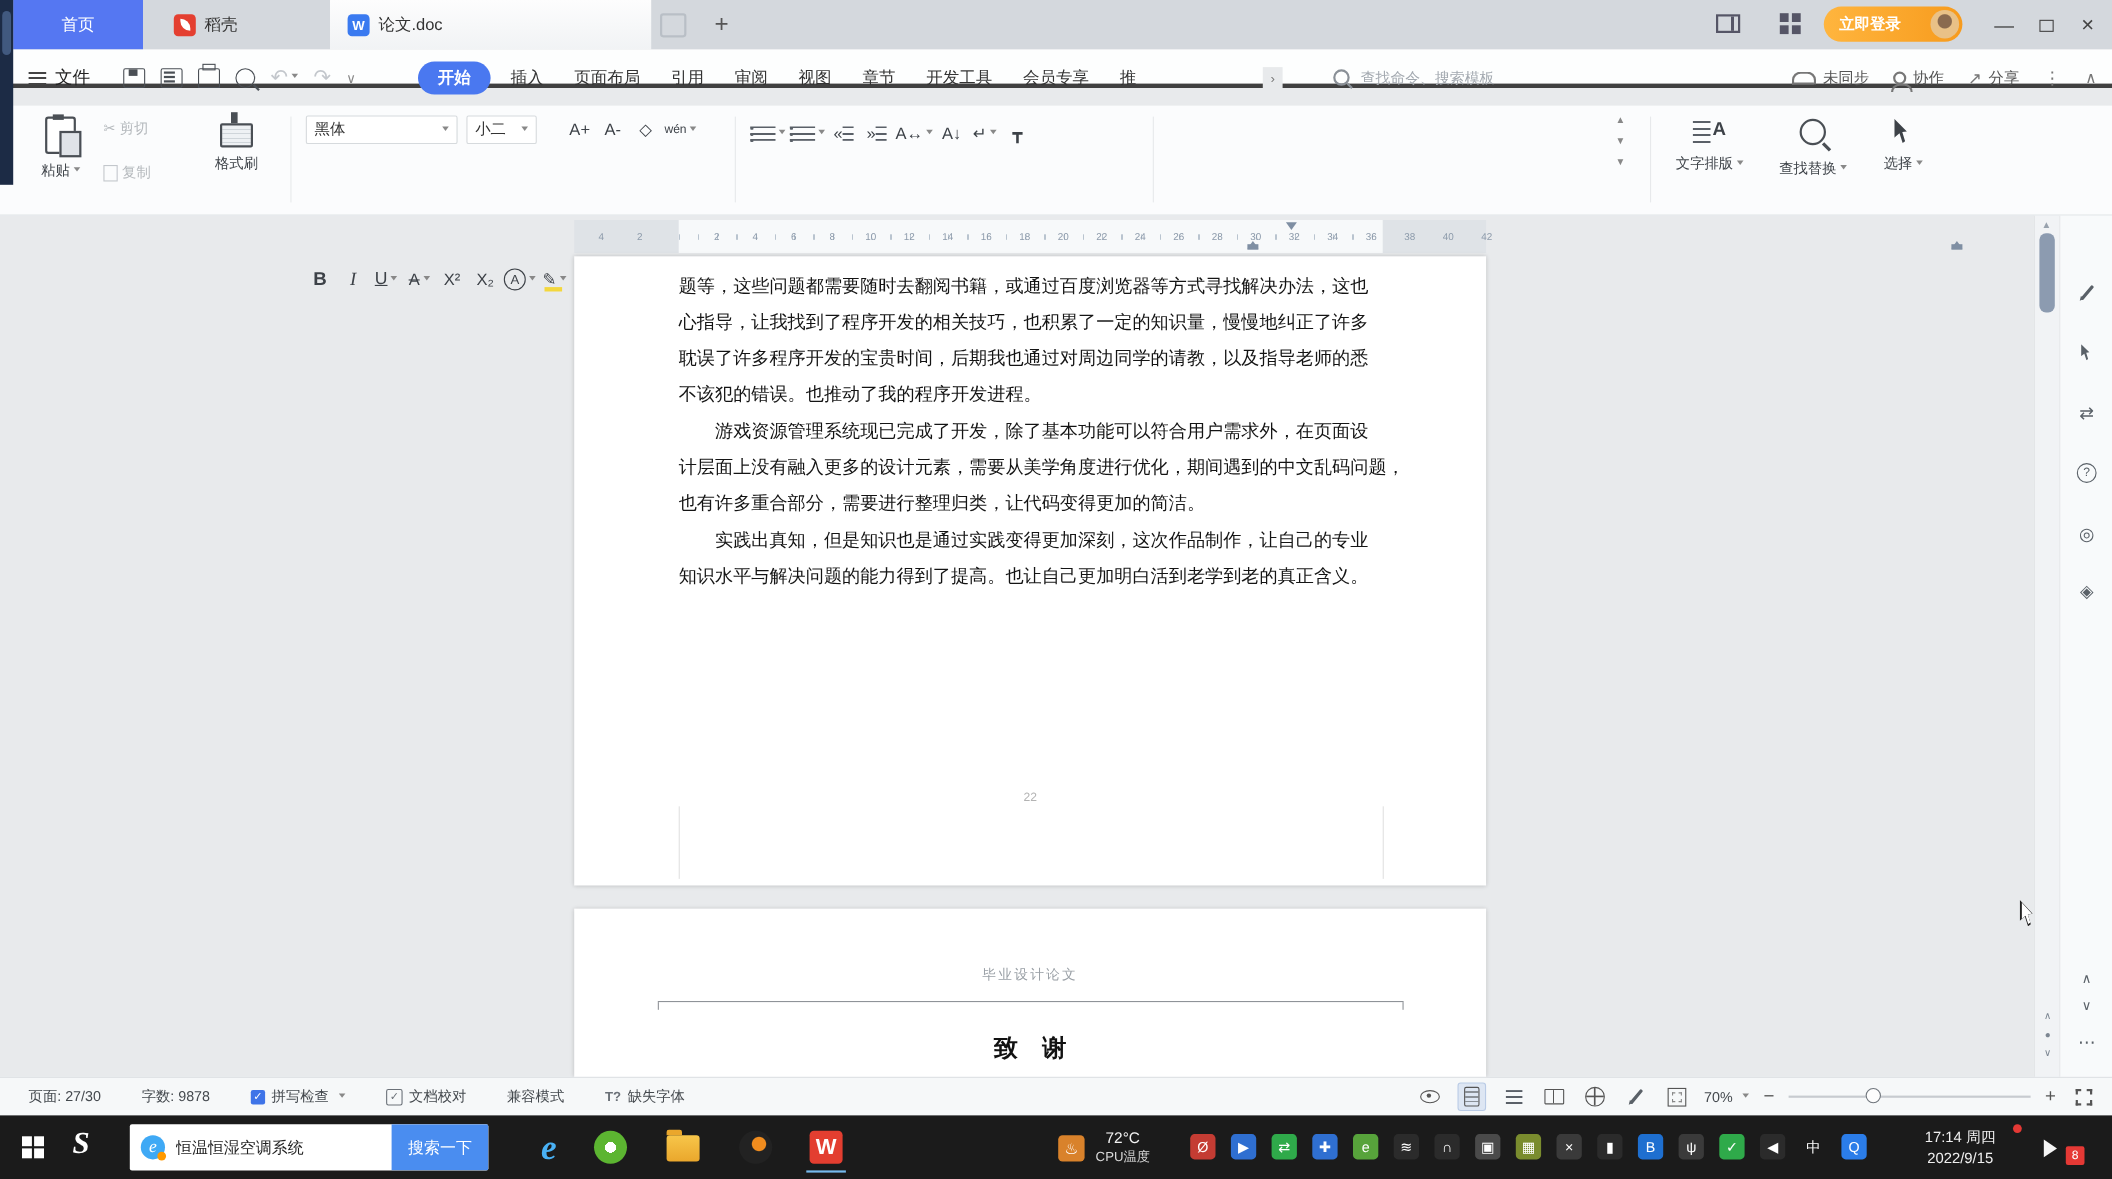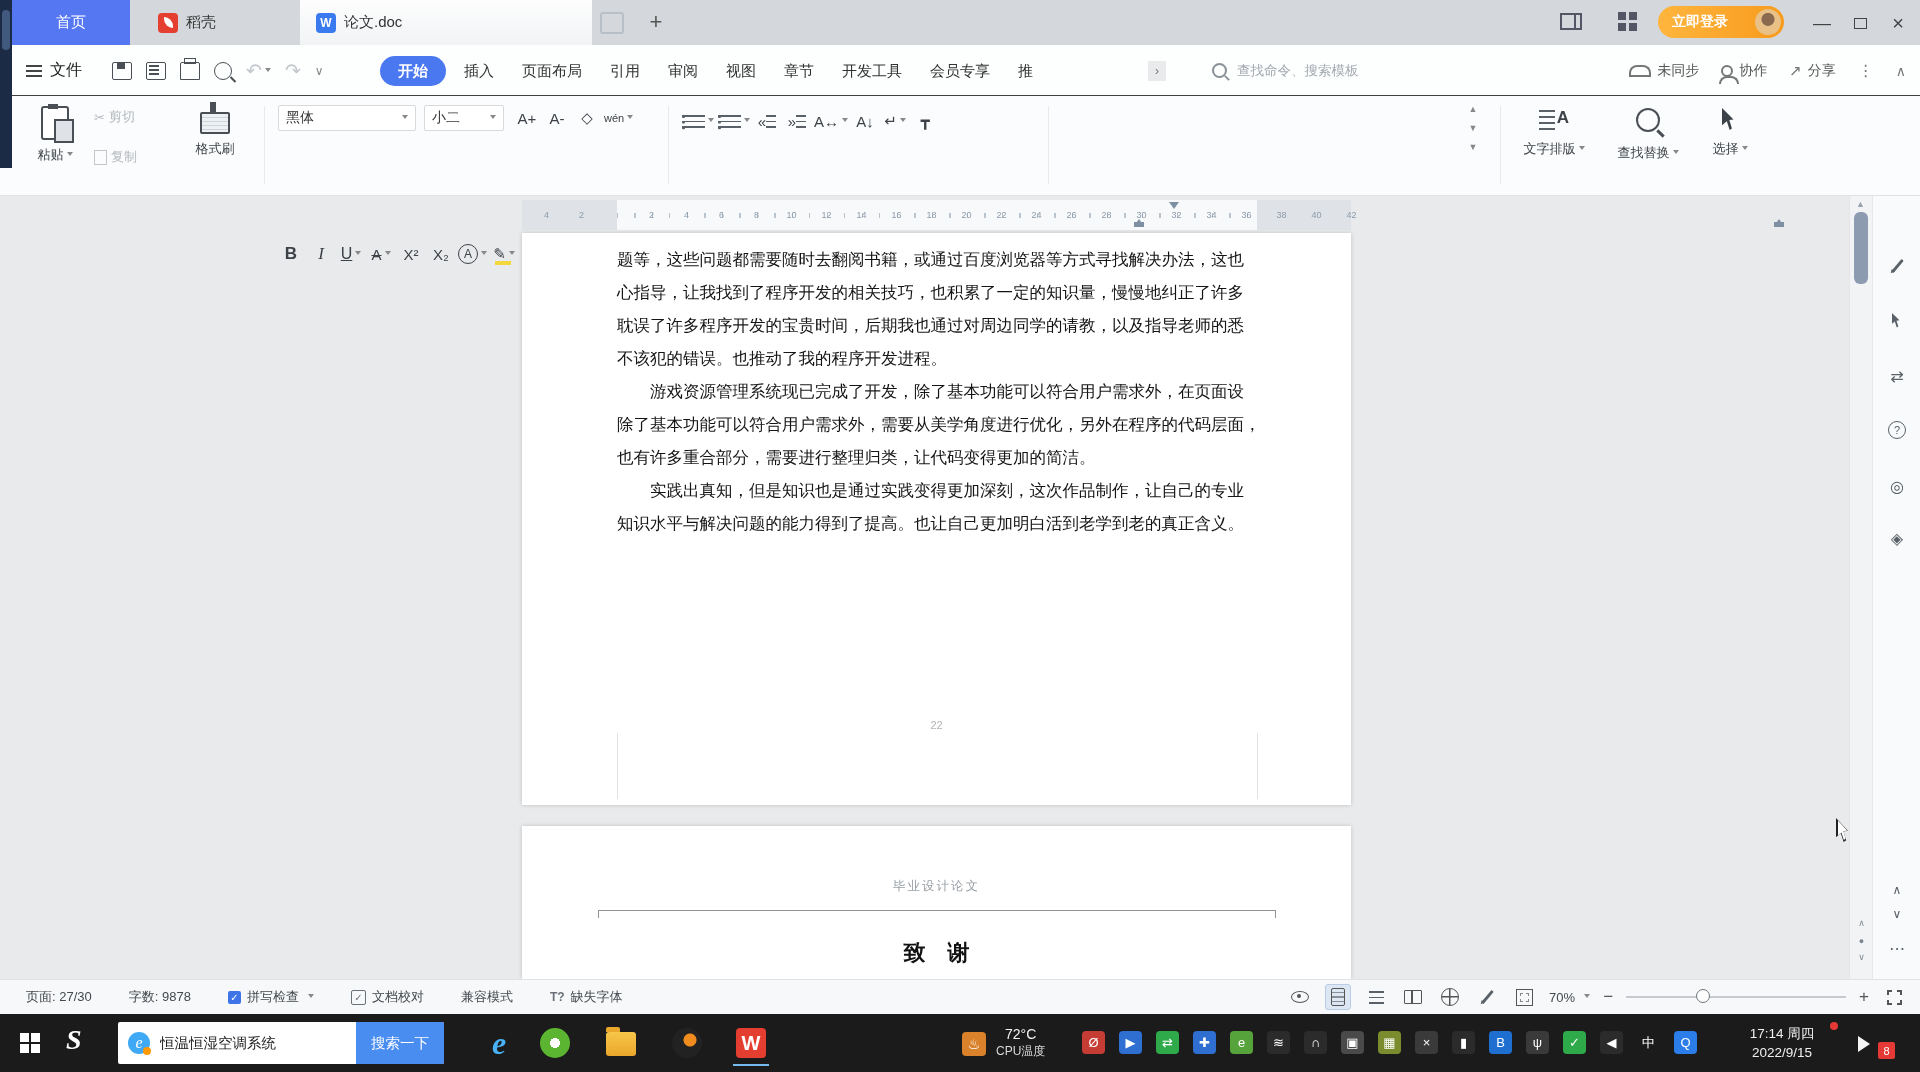--- a/index.html
+++ b/index.html
@@ -31,21 +31,21 @@
     display:flex;align-items:center;justify-content:flex-start;padding-left:14px;box-sizing:border-box;color:#fff;font-size:14px;font-weight:bold;}
   #login-avatar{position:absolute;right:3px;top:3px;width:26px;height:26px;border-radius:50%;background:radial-gradient(circle at 50% 40%,#8a6a4f 0 6px,#e9c187 7px);}
   .winbtn{top:8px;width:32px;height:30px;display:flex;align-items:center;justify-content:center;color:#444;font-size:18px;}
   #btn-min{left:1806px;}
   #btn-restore{left:1844px;}
   #btn-restore i{display:block;width:11px;height:9px;border:1.5px solid #444;position:relative;background:#d4d8dd;}
   #btn-restore i::after{content:"";position:absolute;left:2px;top:-5px;width:11px;height:9px;border:1.5px solid #444;z-index:-1;}
   #btn-close{left:1882px;font-size:20px;}
 
   
-  #menubar{left:0;top:45px;width:1920px;height:51px;background:#fdfefe;border-bottom:1px solid #404040;box-sizing:border-box;}
+  #menubar{left:0;top:45px;width:1920px;height:35px;background:#fdfefe;border-bottom:4px solid #404040;box-sizing:border-box;}
   #file-btn{left:26px;top:0;height:51px;display:flex;align-items:center;gap:8px;font-size:16px;color:#222;}
   .hamb{display:inline-block;width:16px;height:12px;background:repeating-linear-gradient(#444 0 2px,transparent 2px 5px);}
   #quick-icons{left:112px;top:0;height:51px;display:flex;align-items:center;gap:14px;}
   .mi{width:20px;height:18px;border:1.8px solid #4a4f55;border-radius:2px;box-sizing:border-box;position:relative;}
   .mi-save::after{content:"";position:absolute;top:0;left:4px;width:8px;height:6px;background:#4a4f55;}
   .mi-export::after{content:"";position:absolute;top:2px;left:2px;width:10px;height:2px;background:#4a4f55;box-shadow:0 4px 0 #4a4f55,0 8px 0 #4a4f55;}
   .mi-print{border-radius:2px 2px 0 0;}
   .mi-print::after{content:"";position:absolute;top:-5px;left:3px;width:10px;height:4px;border:1.5px solid #4a4f55;}
   .mi-preview{border-radius:50%;width:18px;height:18px;}
   .mi-preview::after{content:"";position:absolute;bottom:-4px;right:-3px;width:2px;height:7px;background:#4a4f55;transform:rotate(-45deg);}
@@ -313,21 +313,21 @@
     <div class="bigbtn" style="left:182px;width:66px;">
       <div class="brush"></div>
       <div class="lbl"><span>格式刷</span></div>
     </div>
     <div class="rdiv" style="left:264px;"></div>
 
     <div class="combo abs" style="left:278px;top:9px;width:138px;">
       <span>黑体</span>
         <i class="car"></i>
     </div>
-    <div class="combo abs" style="left:424px;top:9px;width:80px;">
+    <div class="combo abs" style="left:424px;top:9px;width:64px;">
       <span>小二</span>
         <i class="car"></i>
     </div>
     <div class="smallrow" style="left:514px;top:9px;">
       <span class="sbtn">A+</span>
       <span class="sbtn">A-</span>
       <span class="sbtn">◇</span>
       <span class="sbtn" style="font-size:11px;">
           <span>wén</span>
           <i class="car"></i>
@@ -439,21 +439,21 @@
   </div>
 
   <div id="page1" class="abs">
     <div id="doclines">
 
         <div class="doc-line">题等，这些问题都需要随时去翻阅书籍，或通过百度浏览器等方式寻找解决办法，这也</div>
         <div class="doc-line">心指导，让我找到了程序开发的相关技巧，也积累了一定的知识量，慢慢地纠正了许多</div>
         <div class="doc-line">耽误了许多程序开发的宝贵时间，后期我也通过对周边同学的请教，以及指导老师的悉</div>
         <div class="doc-line">不该犯的错误。也推动了我的程序开发进程。</div>
         <div class="doc-line">　　游戏资源管理系统现已完成了开发，除了基本功能可以符合用户需求外，在页面设</div>
-        <div class="doc-line">除了基本功能可以符合用户需求外，需要从美学角度进行优化，另外在程序的代码层面，</div>
+        <div class="doc-line">计层面上没有融入更多的设计元素，需要从美学角度进行优化，期间遇到的中文乱码问题，</div>
         <div class="doc-line">也有许多重合部分，需要进行整理归类，让代码变得更加的简洁。</div>
         <div class="doc-line">　　实践出真知，但是知识也是通过实践变得更加深刻，这次作品制作，让自己的专业</div>
         <div class="doc-line">知识水平与解决问题的能力得到了提高。也让自己更加明白活到老学到老的真正含义。</div>
       </div>
     <div id="pagenum">22</div>
     <div class="fcorner" style="left:95px;"></div>
     <div class="fcorner" style="left:735px;"></div>
   </div>
 
   <div id="page2" class="abs">

